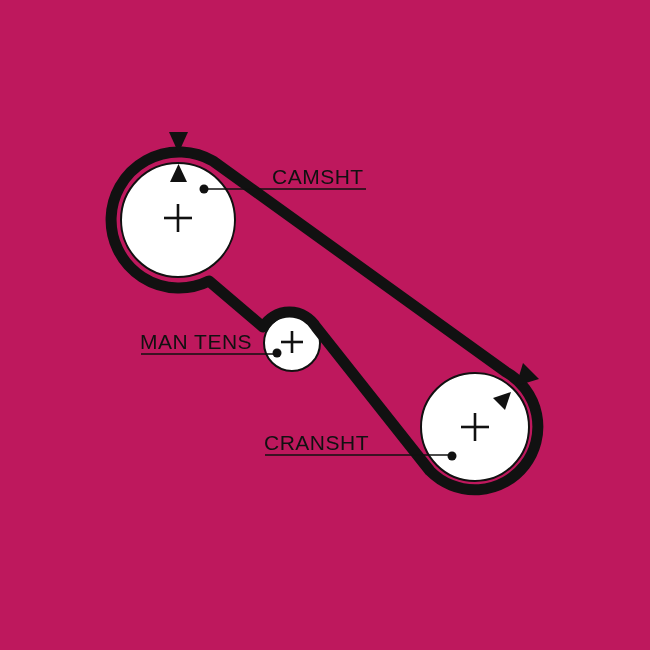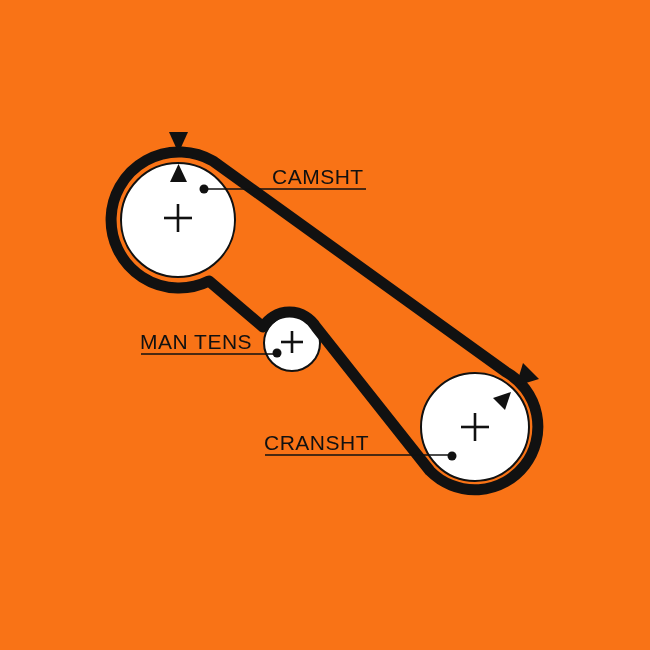--- a/index.html
+++ b/index.html
@@ -7,21 +7,21 @@
     padding: 0;
     width: 650px;
     height: 650px;
     background: #ffffff;
     font-family: "Liberation Sans", sans-serif;
   }
   .stage {
     position: relative;
     width: 650px;
     height: 650px;
-    background: #f97316;
+    background: #be185d;
     overflow: hidden;
   }
   svg { display: block; }
   .belt {
     fill: none;
     stroke: #111111;
     stroke-width: 11;
     stroke-linejoin: round;
     stroke-linecap: round;
   }

